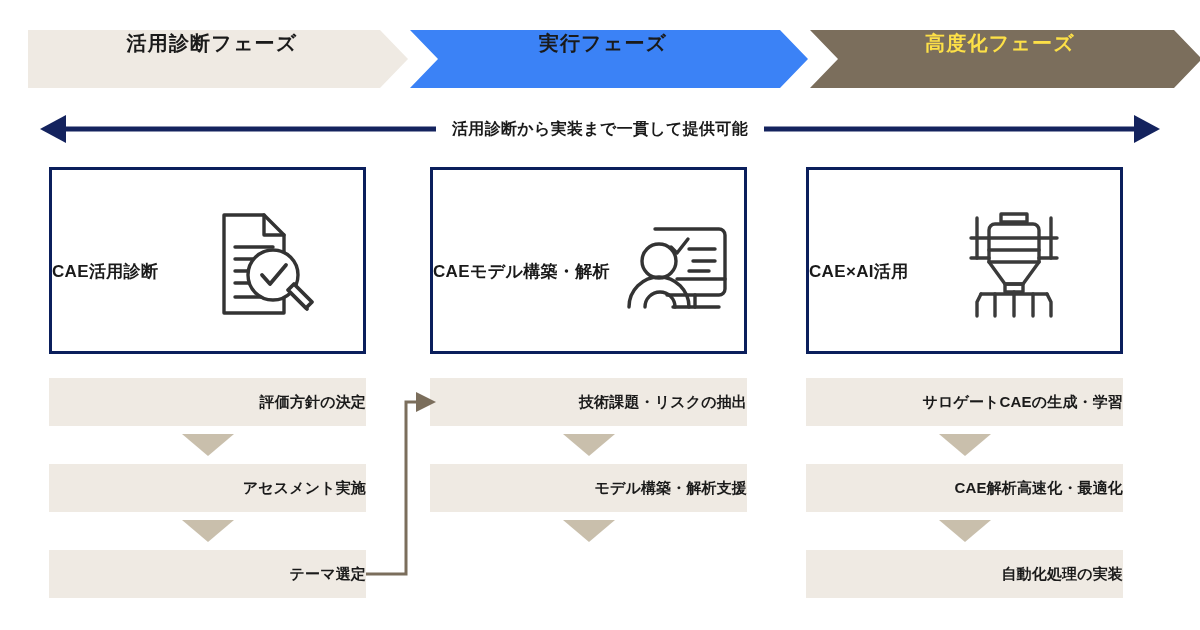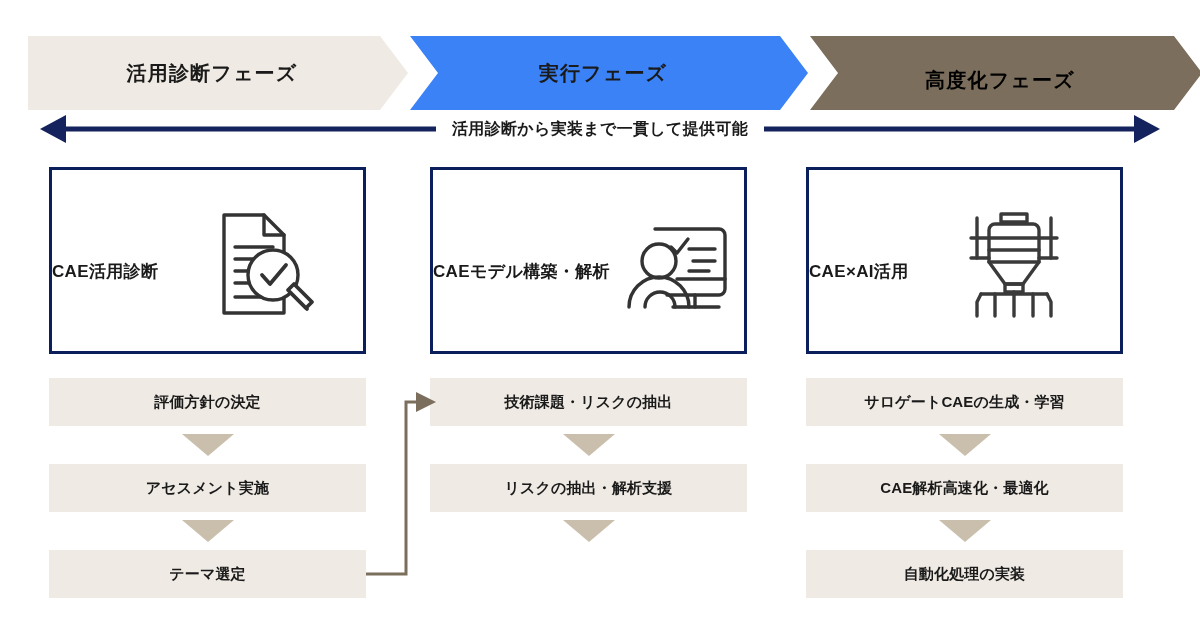--- a/index.html
+++ b/index.html
@@ -19,24 +19,23 @@
   
   #phase-banner {
     position: absolute;
     left: 28px;
     top: 30px;
     width: 1146px;
     height: 58px;
   }
   .phase-chevron {
     position: absolute;
-    top: 6px;
-    height: 74px;
-    display: flex;
-    align-items: center;
+    top: 0;
+    height: 58px;
+    display: flex;
     justify-content: center;
   }
   .phase-label {
     font-size: 20px;
     font-weight: bold;
     letter-spacing: 0.06em;
     white-space: nowrap;
     position: relative;
     z-index: 2;
     padding-right: 12px;
@@ -53,21 +52,21 @@
     width: 398px;
     background: #3b82f6;
     clip-path: polygon(0 0, 370px 0, 398px 50%, 370px 100%, 0 100%, 28px 50%);
   }
   #phase-2 {
     left: 782px;
     width: 392px;
     background: #7b6e5c;
     clip-path: polygon(0 0, 364px 0, 392px 50%, 364px 100%, 0 100%, 28px 50%);
   }
-  #phase-2 .phase-label { color: #000000; margin-top: 15px; }
+  #phase-2 .phase-label { color: #fde047; }
 
   
   #span-arrow {
     position: absolute;
     left: 40px;
     top: 108px;
     width: 1120px;
     height: 42px;
   }
   #span-arrow-caption {
@@ -124,21 +123,21 @@
   #col-0 { left: 49px; }
   #col-1 { left: 430px; }
   #col-2 { left: 806px; }
 
   .step-box {
     width: 100%;
     height: 48px;
     background: #efeae3;
     display: flex;
     align-items: center;
-    justify-content: center;
+    justify-content: flex-end;
     box-sizing: border-box;
   }
   .step-label {
     font-size: 15px;
     font-weight: bold;
     white-space: nowrap;
     letter-spacing: 0.01em;
   }
   .step-gap {
     height: 38px;
@@ -280,21 +279,21 @@
 </div>
 
 <div class="step-col" id="col-1">
   <div class="step-box">
     <span class="step-label">技術課題・リスクの抽出</span>
   </div>
   <div class="step-gap">
       <div class="down-tri"></div>
     </div>
   <div class="step-box">
-    <span class="step-label">リスクの抽出・解析支援</span>
+    <span class="step-label">モデル構築・解析支援</span>
   </div>
   <div class="step-gap">
       <div class="down-tri"></div>
     </div>
 </div>
 
 <div class="step-col" id="col-2">
   <div class="step-box">
     <span class="step-label">サロゲートCAEの生成・学習</span>
   </div>

